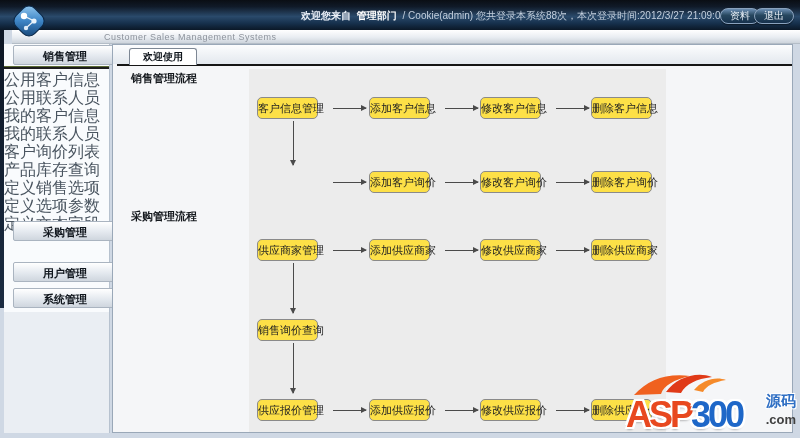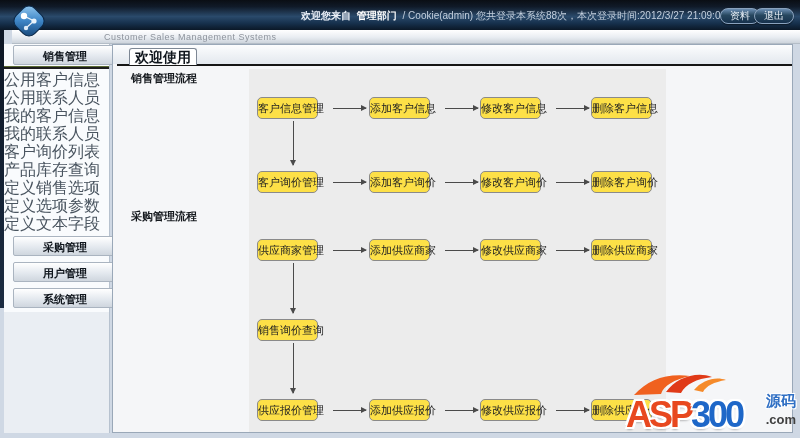--- a/index.html
+++ b/index.html
@@ -51,21 +51,21 @@
     position:absolute; left:4px; top:44px; width:106px; height:389px;
     background:#f9fbfd; border-right:1px solid #b7c2cf;
   }
   .ssec {
     position:absolute; left:1px; width:104px; height:20px; line-height:20px;
     text-align:center; font-size:11px; font-weight:bold; color:#10161d; cursor:pointer;
     background:linear-gradient(180deg,#ffffff,#e4e9ef 55%,#cfd6de);
     border:1px solid #aab4c0; border-radius:2px;margin-left:8px;
   }
   .sec-sales    { top:1px; }
-  .sec-purchase { top:192px; }
+  .sec-purchase { top:177px; }
   .sec-user     { top:218px; }
   .sec-system   { top:244px; }
   .sline {
     position:absolute; left:0; top:22px; width:105px; height:3px;
     background:#1c1c1c; border-top:1px solid #5a6b33;
   }
   .sitems { position:absolute; left:0; top:27px; width:105px; }
   .sitem {
     height:18px; line-height:18px; text-align:left;
     font-size:16px; color:#4a5560; cursor:pointer;
@@ -81,21 +81,21 @@
   }
   .tabrow {
     position:absolute; left:0; top:0; width:100%; height:19px;
     background:linear-gradient(180deg,#fcfdfe,#e3e8ee);
   }
   .tabline {
     position:absolute; left:4px; right:0; top:19px; height:2px; background:#151515;
   }
   .tab {
     position:absolute; left:16px; top:3px; width:68px; height:17px; line-height:16px;
-    text-align:center; font-size:14px; font-weight:bold; color:#10161d; cursor:pointer;
+    text-align:center; font-size:10px; font-weight:bold; color:#10161d; cursor:pointer;
     background:#ffffff; border:1px solid #7d8794; border-bottom:none;
     border-radius:3px 3px 0 0; z-index:2;
   }
   .flowpanel {
     position:absolute; left:136px; top:24px; width:417px; height:365px; background:#ececec;
   }
   .flabel {
     position:absolute; left:18px; font-size:11px; font-weight:bold; color:#15191e; white-space:nowrap;
   }
   .lbl-sales    { top:26px; }
@@ -212,21 +212,20 @@
   <div class="fbox c1 r1">客户信息管理</div>
   <div class="harrow a1 hr1"></div>
   <div class="fbox c2 r1">添加客户信息</div>
   <div class="harrow a2 hr1"></div>
   <div class="fbox c3 r1">修改客户信息</div>
   <div class="harrow a3 hr1"></div>
   <div class="fbox c4 r1">删除客户信息</div>
 
   <div class="varrow v1"></div>
 
-  <div class="fbox c1 r2">客户询价管理</div>
   <div class="harrow a1 hr2"></div>
   <div class="fbox c2 r2">添加客户询价</div>
   <div class="harrow a2 hr2"></div>
   <div class="fbox c3 r2">修改客户询价</div>
   <div class="harrow a3 hr2"></div>
   <div class="fbox c4 r2">删除客户询价</div>
 
   <div class="fbox c1 r3">供应商家管理</div>
   <div class="harrow a1 hr3"></div>
   <div class="fbox c2 r3">添加供应商家</div>

